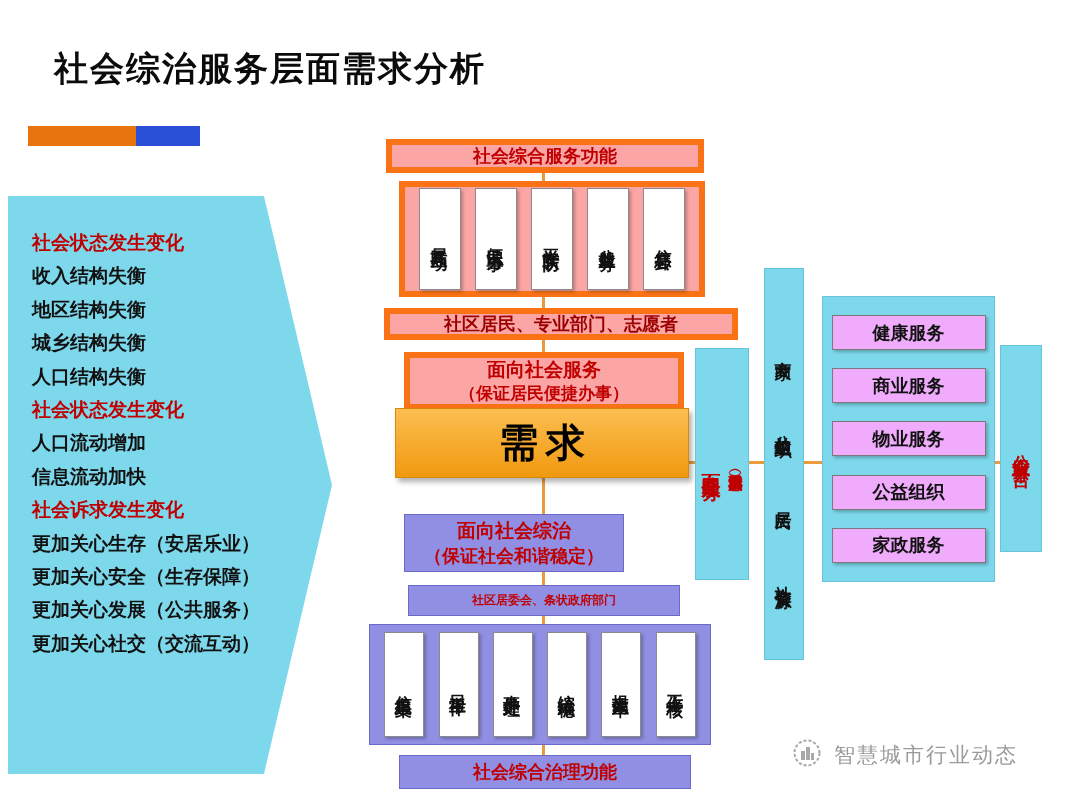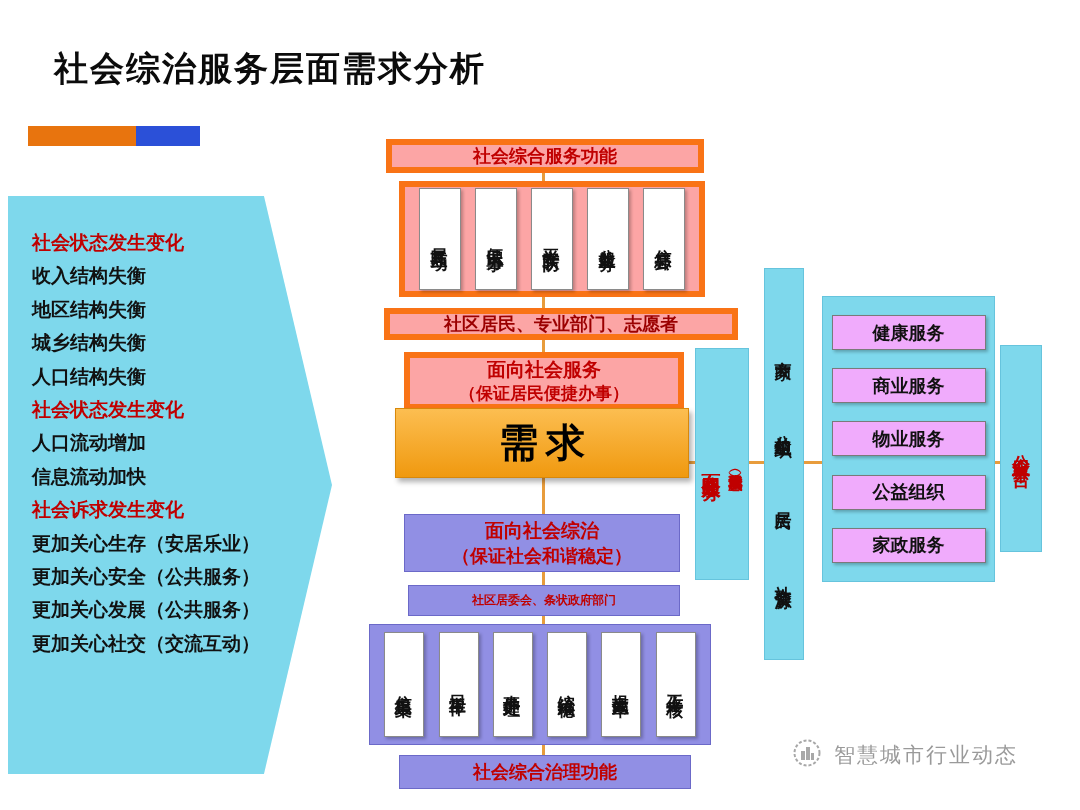--- a/index.html
+++ b/index.html
@@ -44,21 +44,21 @@
   .svc-strip .vcell{width:40px;height:100px;font-size:17px;letter-spacing:2px;}
   .actors-top{left:384px;top:308px;width:354px;height:32px;font-size:18px;font-weight:bold;}
   .two-line{flex-direction:column;line-height:1.35;}
   .face-social{left:404px;top:352px;width:280px;height:58px;}
   .face-social .l1{font-size:19px;font-weight:bold;}
   .face-social .l2{font-size:17px;font-weight:bold;}
   .demand{left:395px;top:408px;width:294px;height:70px;
     background:linear-gradient(#FCBE51,#F0990F);border:1px solid #D8880A;
     font-size:39px;font-weight:bold;color:#000;letter-spacing:8px;padding-left:8px;
     box-shadow:3px 4px 5px rgba(0,0,0,0.3);}
-  .face-gov{left:404px;top:514px;width:276px;height:58px;}
+  .face-gov{left:404px;top:514px;width:220px;height:58px;}
   .face-gov .l1{font-size:19px;font-weight:bold;}
   .face-gov .l2{font-size:18px;font-weight:bold;}
   .actors-bottom{left:408px;top:585px;width:272px;height:31px;font-size:12px;font-weight:bold;}
   .gov-strip{left:369px;top:624px;width:342px;height:121px;display:flex;
     align-items:center;justify-content:space-evenly;}
   .gov-strip .vcell{width:38px;height:103px;font-size:17px;letter-spacing:2px;}
   .fn-bottom{left:399px;top:755px;width:292px;height:34px;font-size:18px;}
 
   
   .public-svc{left:695px;top:348px;width:54px;height:232px;flex-direction:row;gap:2px;}
@@ -98,21 +98,21 @@
     <div class="arrow-item red">社会状态发生变化</div>
     <div class="arrow-item">收入结构失衡</div>
     <div class="arrow-item">地区结构失衡</div>
     <div class="arrow-item">城乡结构失衡</div>
     <div class="arrow-item">人口结构失衡</div>
     <div class="arrow-item red">社会状态发生变化</div>
     <div class="arrow-item">人口流动增加</div>
     <div class="arrow-item">信息流动加快</div>
     <div class="arrow-item red">社会诉求发生变化</div>
     <div class="arrow-item">更加关心生存（安居乐业）</div>
-    <div class="arrow-item">更加关心安全（公共服务）</div>
+    <div class="arrow-item">更加关心安全（生存保障）</div>
     <div class="arrow-item">更加关心发展（公共服务）</div>
     <div class="arrow-item">更加关心社交（交流互动）</div>
   </div>
 </div>
 
 <div class="box green fn-top red-text bold">社会综合服务功能</div>
 
 <div class="box green svc-strip">
   <div class="vcell">居民互动</div>
   <div class="vcell">便民办事</div>

